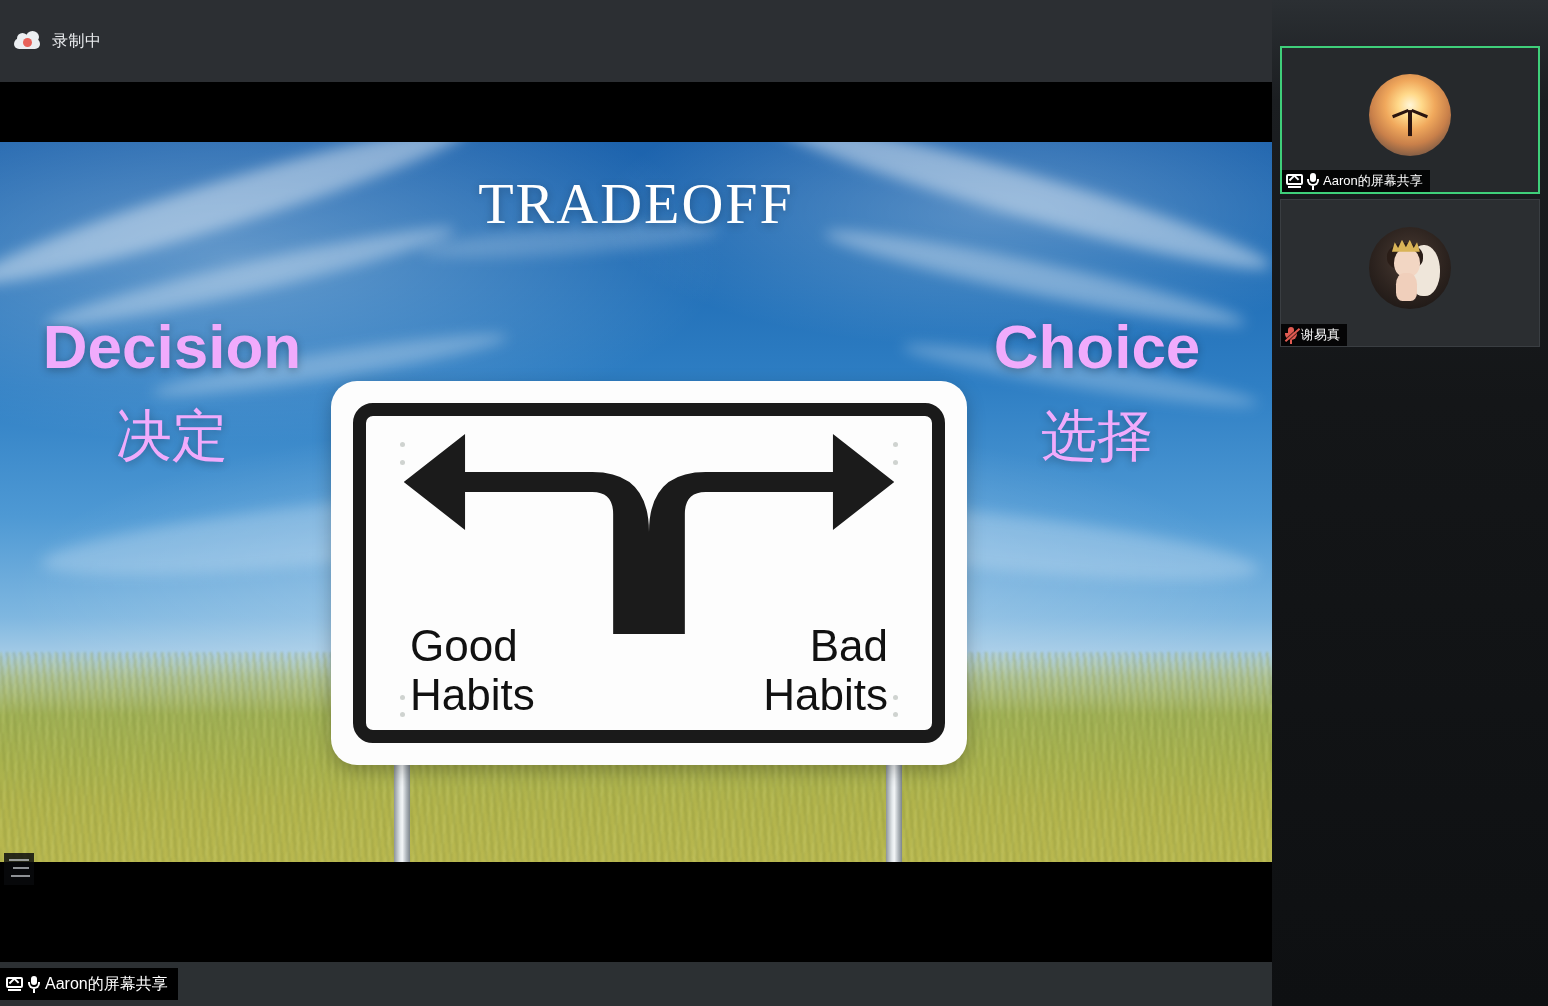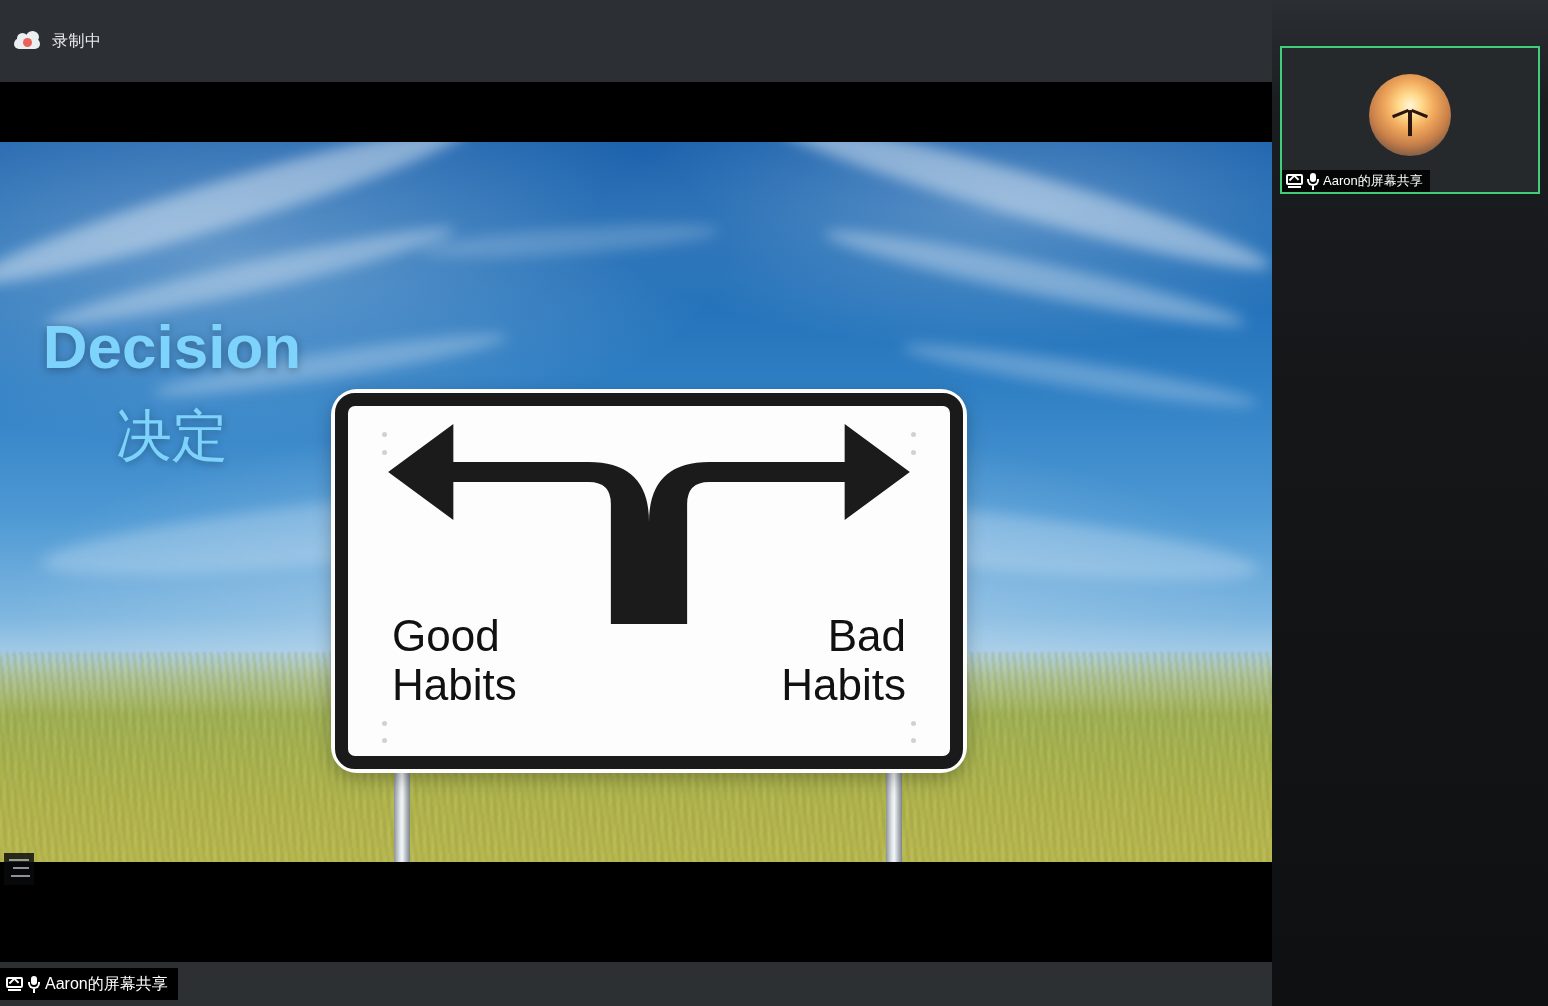--- a/index.html
+++ b/index.html
@@ -158,21 +158,21 @@
     position: absolute;
     left: 0; right: 0; top: 120px;
     text-align: center;
     color: #ffffff;
     font-size: 54px;
     letter-spacing: 3px;
     text-shadow: 0 2px 8px rgba(0,0,0,0.25);
   }
   .side-word {
     position: absolute;
-    color: #7dd3fc;
+    color: #f0abfc;
     text-shadow: 0 2px 9px rgba(0,0,0,0.30);
     text-align: center;
   }
   .side-word .en {
     display: block;
     font-size: 62px;
     font-weight: bold;
     line-height: 1.05;
   }
   .side-word .zh {
@@ -185,27 +185,27 @@
   .side-right { right: 30px; top: 172px; width: 290px; }
 
   
   .sign-wrap {
     position: absolute;
     left: 331px; top: 239px;
     width: 636px; height: 384px;
   }
   .sign-outer {
     position: absolute;
-    left: 0; top: 8px;
+    left: 0; top: 0;
     width: 100%; height: 100%;
     background: #fdfdfd;
     border-radius: 26px;
     box-shadow: 0 6px 18px rgba(0,0,0,0.25);
     box-sizing: border-box;
-    padding: 4px;
+    padding: 22px;
   }
   .sign-inner {
     position: relative;
     width: 100%; height: 100%;
     border: 13px solid #1a1a1a;
     border-radius: 20px;
     background: #fdfdfd;
     box-sizing: border-box;
     overflow: hidden;
   }
@@ -622,26 +622,31 @@
       <div class="wisp w2"></div>
       <div class="wisp w3"></div>
       <div class="wisp w4"></div>
       <div class="wisp w5"></div>
       <div class="wisp w6"></div>
       <div class="wisp w7"></div>
       <div class="wisp w8"></div>
       <div class="wisp w9"></div>
       <div class="field"></div>
 
+      <div class="slide-title">TRADEOFF</div>
 
       <div class="side-word side-left">
         <span class="en">Decision</span>
         <span class="zh">决定</span>
       </div>
 
+      <div class="side-word side-right">
+        <span class="en">Choice</span>
+        <span class="zh">选择</span>
+      </div>
 
       <div class="post p-left"></div>
       <div class="post p-right"></div>
 
       <div class="sign-wrap">
         <div class="sign-outer">
           <div class="sign-inner">
             <span class="bolt b1"></span>
               <span class="bolt b2"></span>
             <span class="bolt b3"></span>
@@ -717,16 +722,34 @@
             <span class="arc"></span>
             <span class="stem"></span>
         </span>
         <span>Aaron的屏幕共享</span>
       </div>
     </div>
 
 
 
 
+    <div class="tile">
+      <div class="avatar av-bride">
+        <span class="veil"></span>
+        <span class="hairmass"></span>
+        <span class="head"></span>
+        <span class="neck"></span>
+        <span class="crown"></span>
+      </div>
+      <div class="name-chip">
+        <span class="ico-mic muted">
+          <span class="cap"></span>
+            <span class="arc"></span>
+            <span class="stem"></span>
+            <span class="slash"></span>
+        </span>
+        <span>谢易真</span>
+      </div>
+    </div>
 
 
   </div>
 </div>
 
 </body></html>

